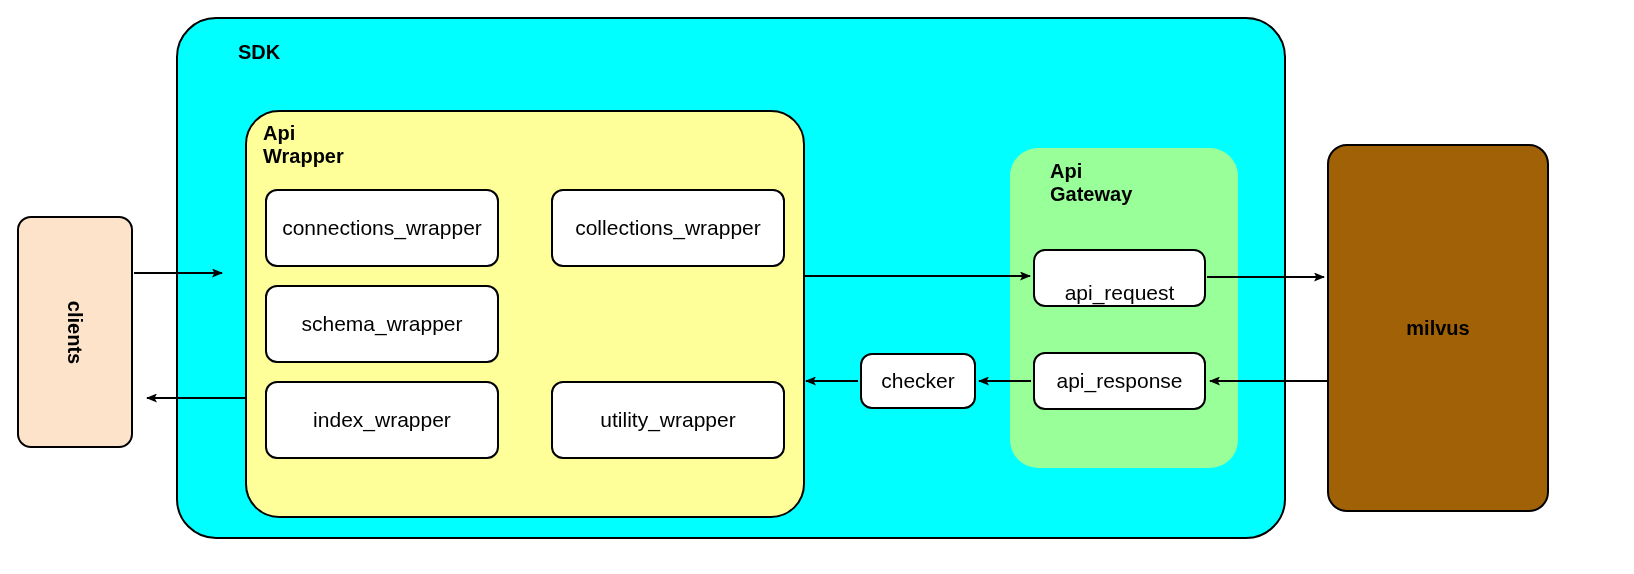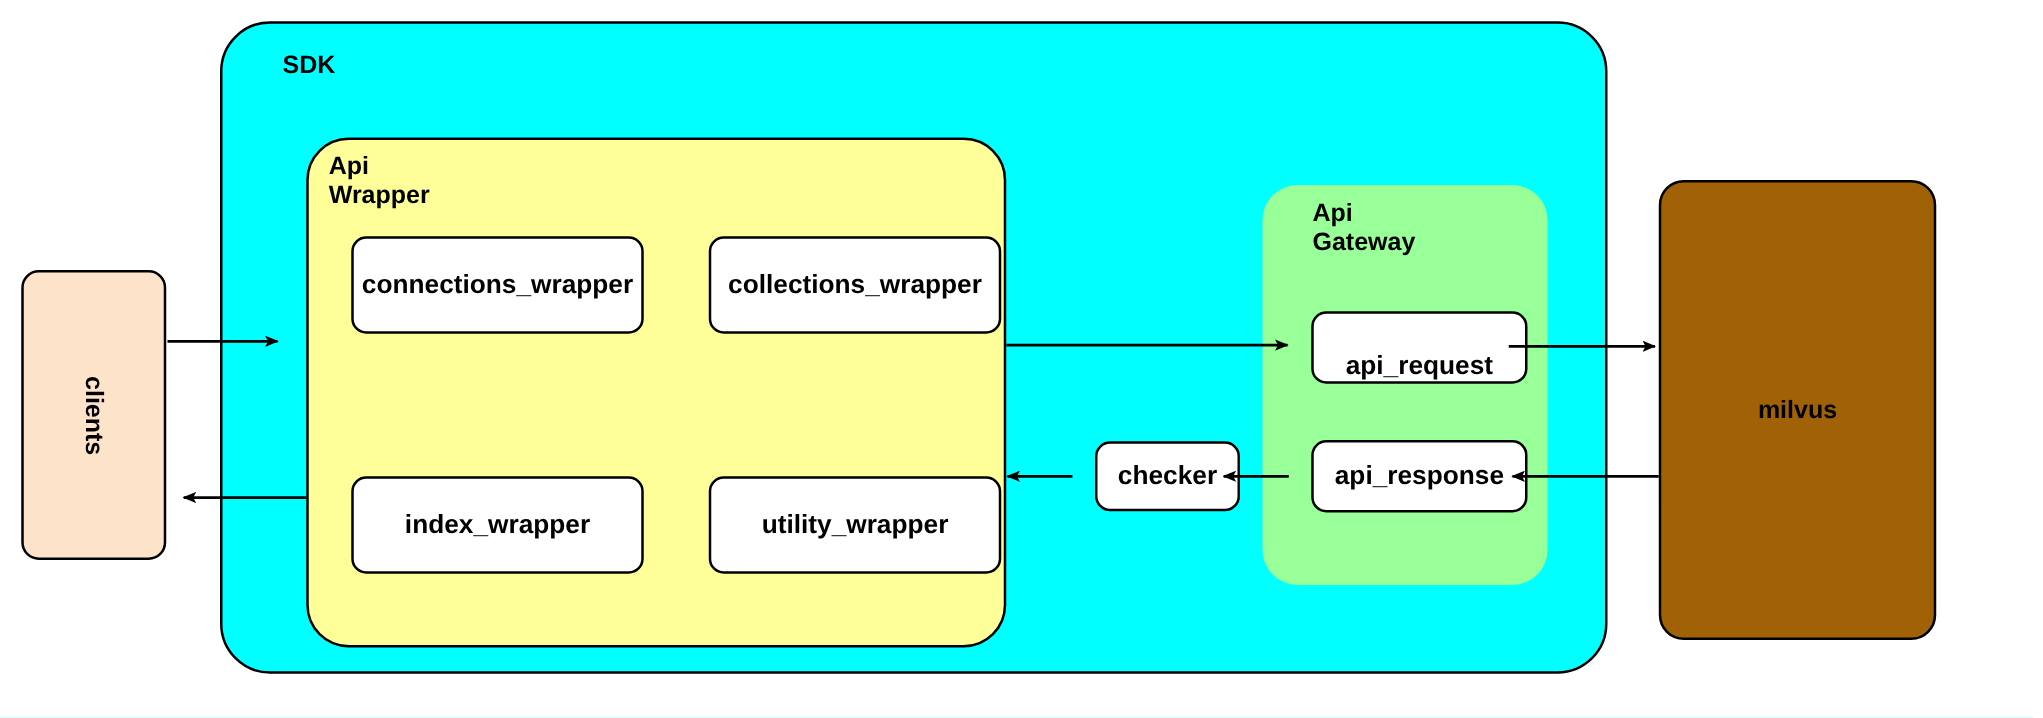--- a/index.html
+++ b/index.html
@@ -48,21 +48,21 @@
 
   .sdk-box {
     left: 176px;
     top: 17px;
     width: 1110px;
     height: 522px;
     background: #00ffff;
     border-radius: 40px;
   }
   .sdk-box .group-label {
-    margin-left: 48px;
+    margin-left: 60px;
     margin-top: 22px;
   }
 
   .apiwrapper-box {
     left: 245px;
     top: 110px;
     width: 560px;
     height: 408px;
     background: #ffff99;
     border-radius: 34px;
@@ -84,22 +84,21 @@
   .apigateway-box .group-label {
     margin-left: 40px;
     margin-top: 12px;
   }
 
   
   .leaf {
     background: #ffffff;
     border-radius: 12px;
     font-size: 21px;
-    font-weight: bold;
-    margin-left: 16px;
+    font-weight: normal;
   }
 
   .wrap-box { width: 234px; height: 78px; }
   .wrap-col-a { left: 265px; }
   .wrap-col-b { left: 551px; }
   .wrap-row-1 { top: 189px; }
   .wrap-row-2 { top: 285px; }
   .wrap-row-3 { top: 381px; }
 
   .gw-box { left: 1033px; width: 173px; height: 58px; }
@@ -171,20 +170,23 @@
     <span class="group-label">Api
 Gateway</span>
   </div>
 
   <div class="node leaf wrap-box wrap-col-a wrap-row-1">
     <span>connections_wrapper</span>
   </div>
   <div class="node leaf wrap-box wrap-col-b wrap-row-1">
     <span>collections_wrapper</span>
   </div>
+  <div class="node leaf wrap-box wrap-col-a wrap-row-2">
+    <span>schema_wrapper</span>
+  </div>
   <div class="node leaf wrap-box wrap-col-a wrap-row-3">
     <span>index_wrapper</span>
   </div>
   <div class="node leaf wrap-box wrap-col-b wrap-row-3">
     <span>utility_wrapper</span>
   </div>
 
   <div class="node leaf gw-box gw-row-1">
     <span>api_request</span>
   </div>

